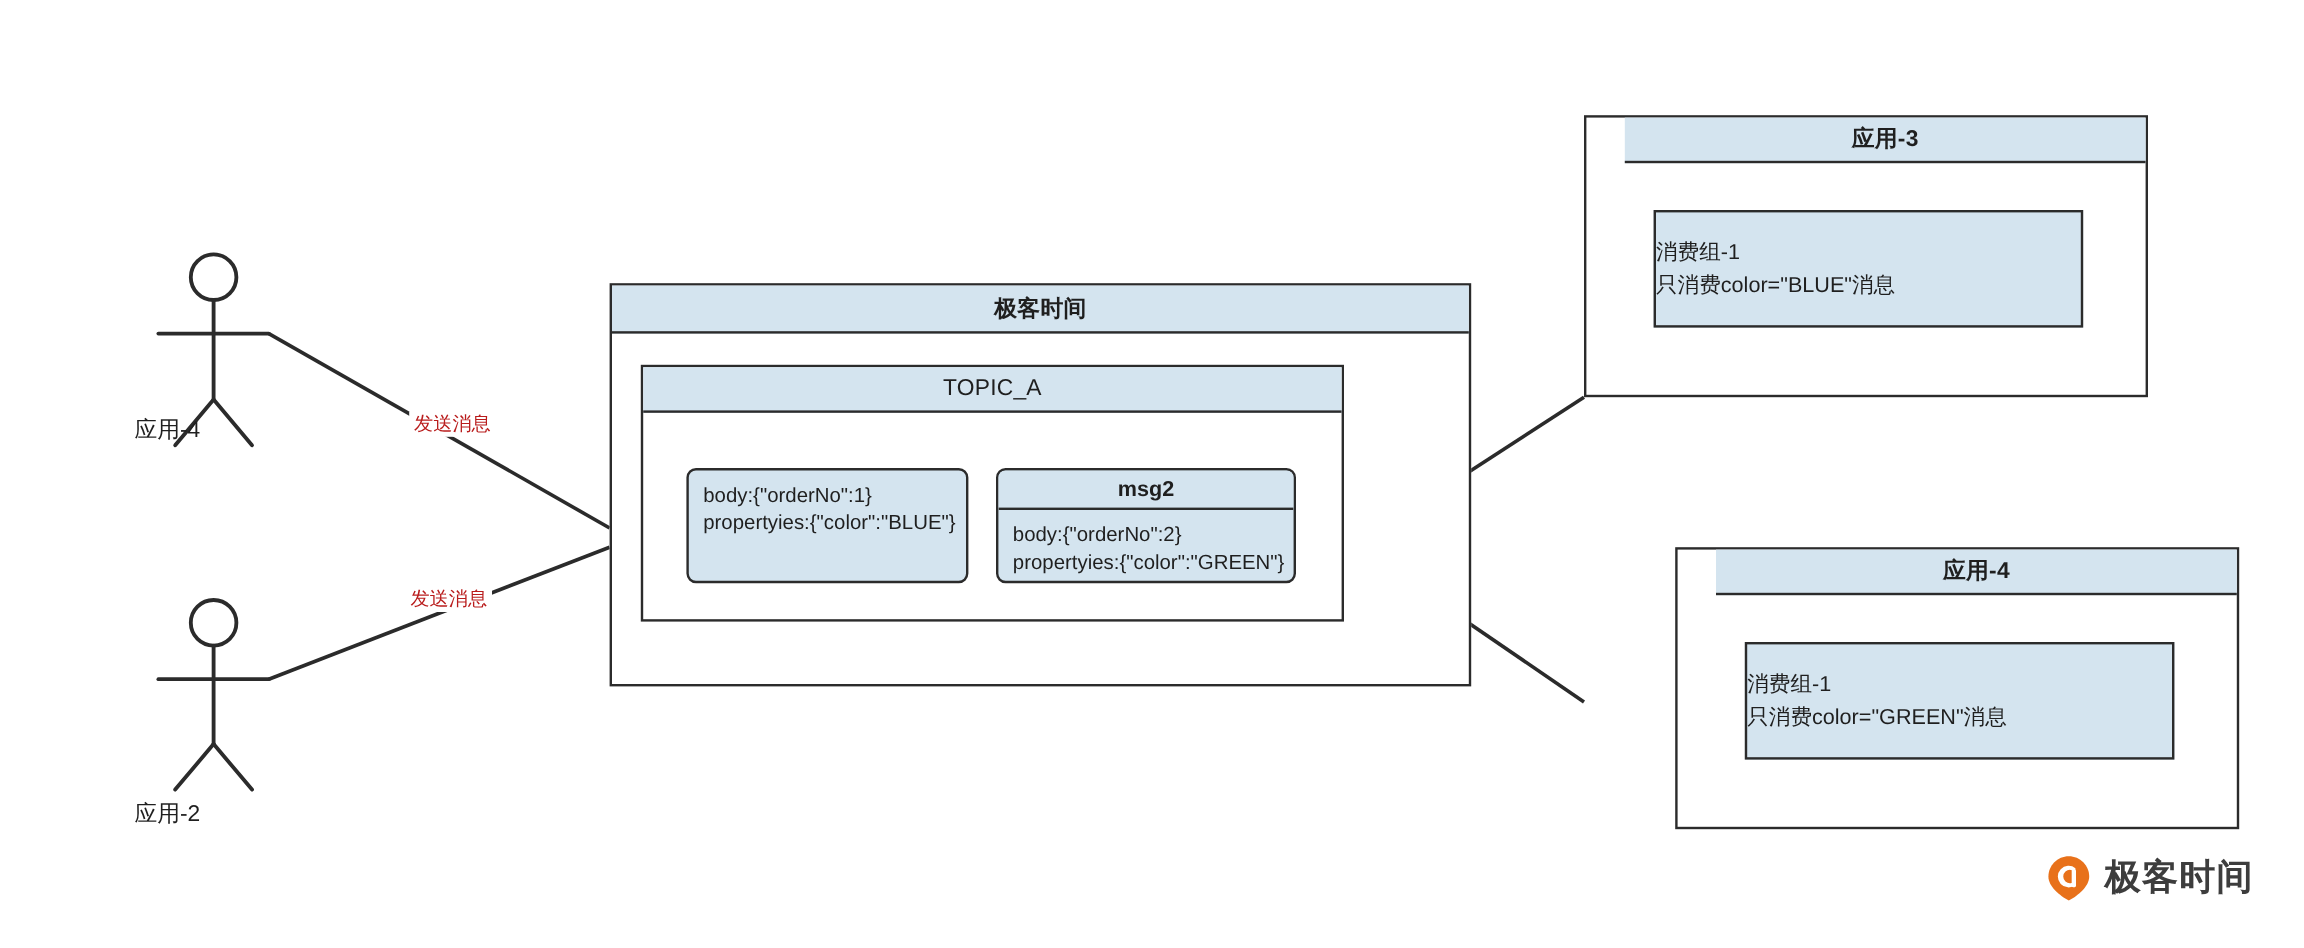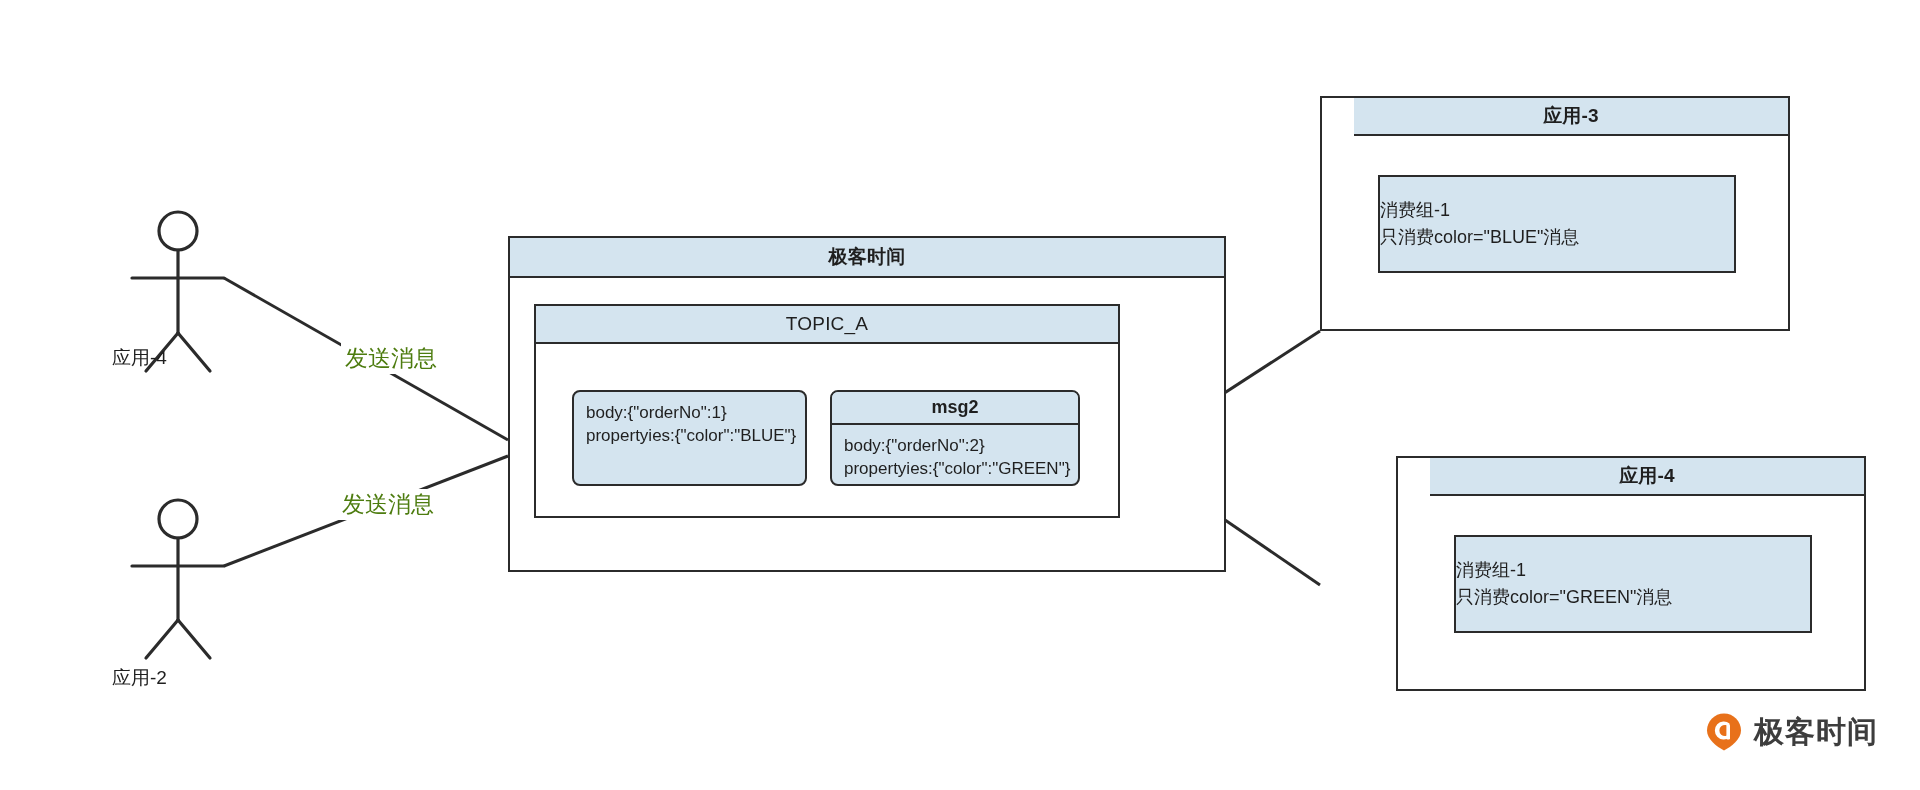--- a/index.html
+++ b/index.html
@@ -161,22 +161,22 @@
     font-size: 19px;
     color: #1f1f1f;
     white-space: nowrap;
   }
   #actor1-label { left: 112px; top: 345px; }
   #actor2-label { left: 112px; top: 665px; }
 
   
   .edge-label {
     position: absolute;
-    font-size: 23px;
-    color: #4d7c0f;
+    font-size: 16px;
+    color: #b91c1c;
     background: #ffffff;
     padding: 0 4px;
     white-space: nowrap;
   }
   #edge-label-1 { left: 341px; top: 343px; }
   #edge-label-2 { left: 338px; top: 489px; }
 
   
   #watermark {
     position: absolute;

